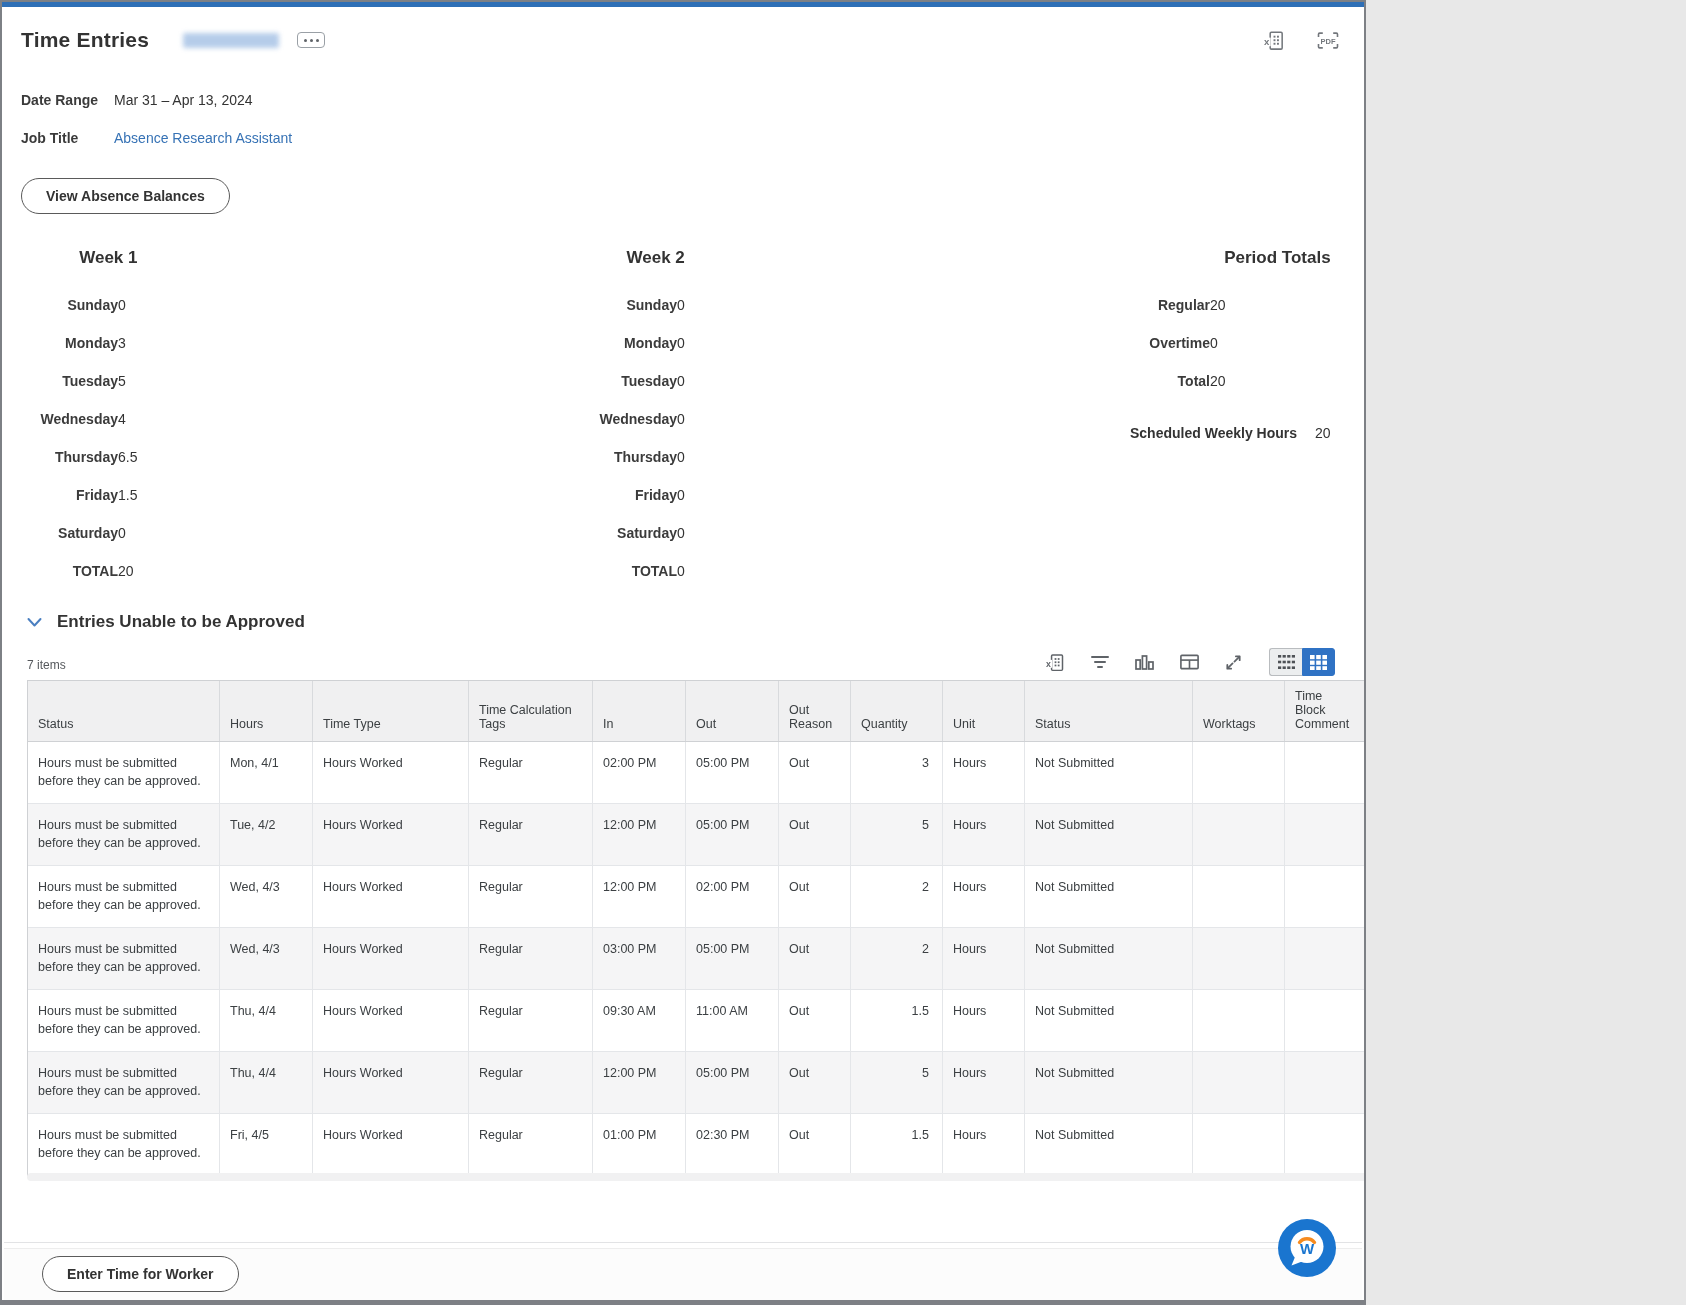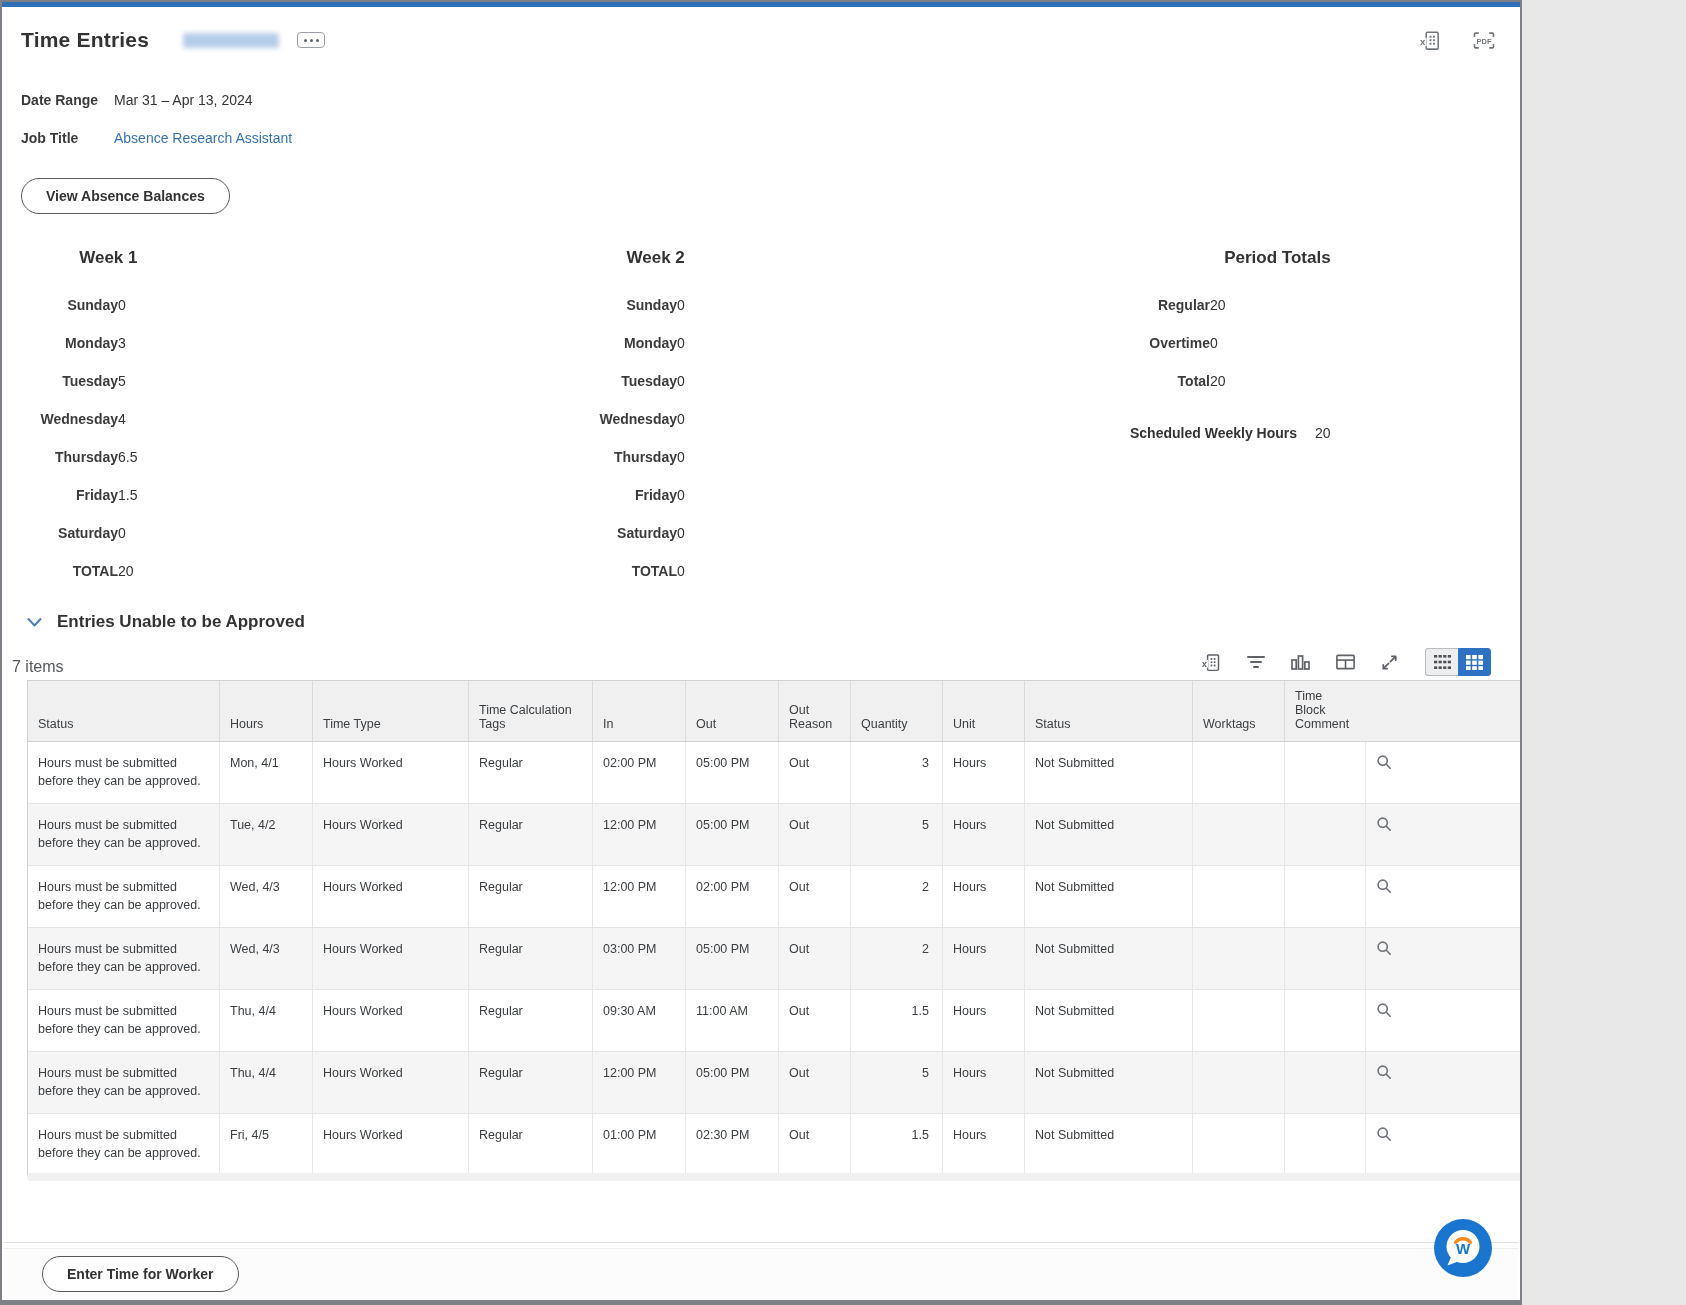--- a/index.html
+++ b/index.html
@@ -1,19 +1,19 @@
 <!DOCTYPE html>
 <html><head>
 <meta charset="utf-8">
 <style>
   * { margin:0; padding:0; box-sizing:border-box; }
   html,body { background:#e8e8e8; }
   body { font-family:"Liberation Sans", sans-serif; }
   .window{
-    position:relative; width:1522px; height:1305px; background:#fff;
+    position:relative; width:1366px; height:1305px; background:#fff;
     border:2px solid #7d8085; border-bottom-width:5px; overflow:hidden;
     color:#333;
   }
   .topbar{ position:absolute; top:0; left:0; right:0; height:5px; background:#2e6fb6; }
 
   
   .hdr{ position:absolute; top:26px; left:19px; right:24px; display:flex; align-items:center; }
   .page-title{ font-size:21px; font-weight:700; color:#333; letter-spacing:.2px; }
   .redacted{ width:96px; height:15px; margin-left:34px; background:#a9c4e6; border-radius:2px; filter:blur(2.5px); opacity:.85; }
   .dots-btn{ margin-left:18px; width:28px; height:16px; border:1px solid #9aa0a6; border-radius:4px;
@@ -49,21 +49,21 @@
   .pt .kv .k{ width:80px; }
   .kv.total .k{ font-weight:700; }
   .sched{ display:flex; font-size:14px; margin-top:37px; line-height:15px; }
   .sched .k{ font-weight:700; margin-right:18px; }
 
   
   .sect{ position:absolute; top:610px; left:25px; display:flex; align-items:center; gap:15px; }
   .sect-title{ font-size:17px; font-weight:700; color:#333; }
   .chev{ cursor:pointer; display:flex; }
 
-  .items-count{ position:absolute; top:656px; left:10px; font-size:16px; color:#55585c; }
+  .items-count{ position:absolute; top:656px; left:25px; font-size:12px; color:#55585c; }
 
   
   .gtoolbar{ position:absolute; top:646px; right:29px; display:flex; align-items:center; gap:24px; }
   .gtoolbar .icon-btn svg{ display:block; }
   .toggle-group{ display:flex; margin-left:2px; }
   .tgl{ width:33px; height:28px; display:flex; align-items:center; justify-content:center; cursor:pointer; border:1px solid #b9bcbf; }
   .tgl.dense{ background:#eceeef; border-radius:3px 0 0 3px; border-right:none; }
   .tgl.grid-active{ background:#2f72c4; border-color:#2f72c4; border-radius:0 3px 3px 0; }
 
   

